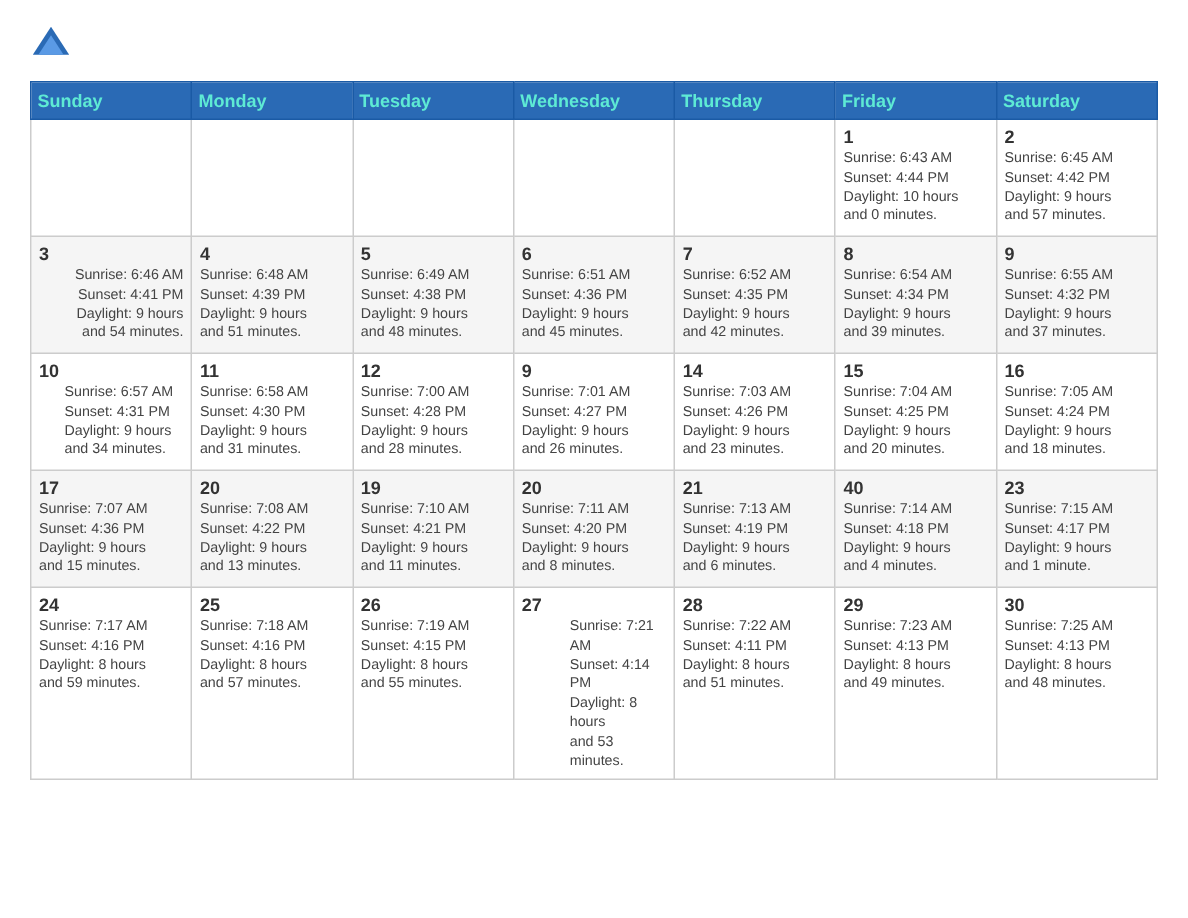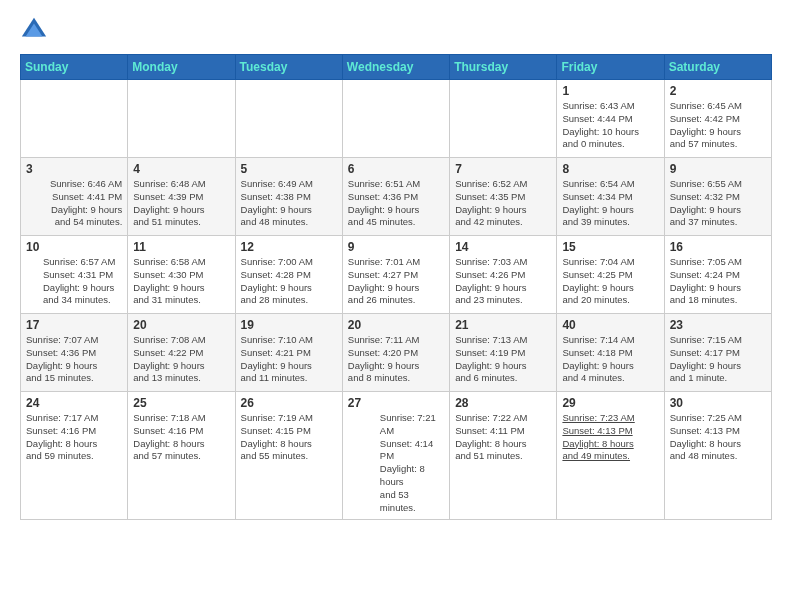--- a/index.html
+++ b/index.html
@@ -334,21 +334,21 @@
           </td>
           <td>
             <span class="day-num">28</span>
             <div class="day-detail" style="white-space: pre-line;">Sunrise: 7:22 AM
 Sunset: 4:11 PM
 Daylight: 8 hours
 and 51 minutes.</div>
           </td>
           <td>
             <span class="day-num">29</span>
-            <div class="day-detail" style="white-space: pre-line; text-decoration: underline;">Sunrise: 7:23 AM
+            <div class="day-detail" style="white-space: pre-line;">Sunrise: 7:23 AM
 Sunset: 4:13 PM
 Daylight: 8 hours
 and 49 minutes.</div>
           </td>
           <td>
             <span class="day-num">30</span>
             <div class="day-detail" style="white-space: pre-line;">Sunrise: 7:25 AM
 Sunset: 4:13 PM
 Daylight: 8 hours
 and 48 minutes.</div>

